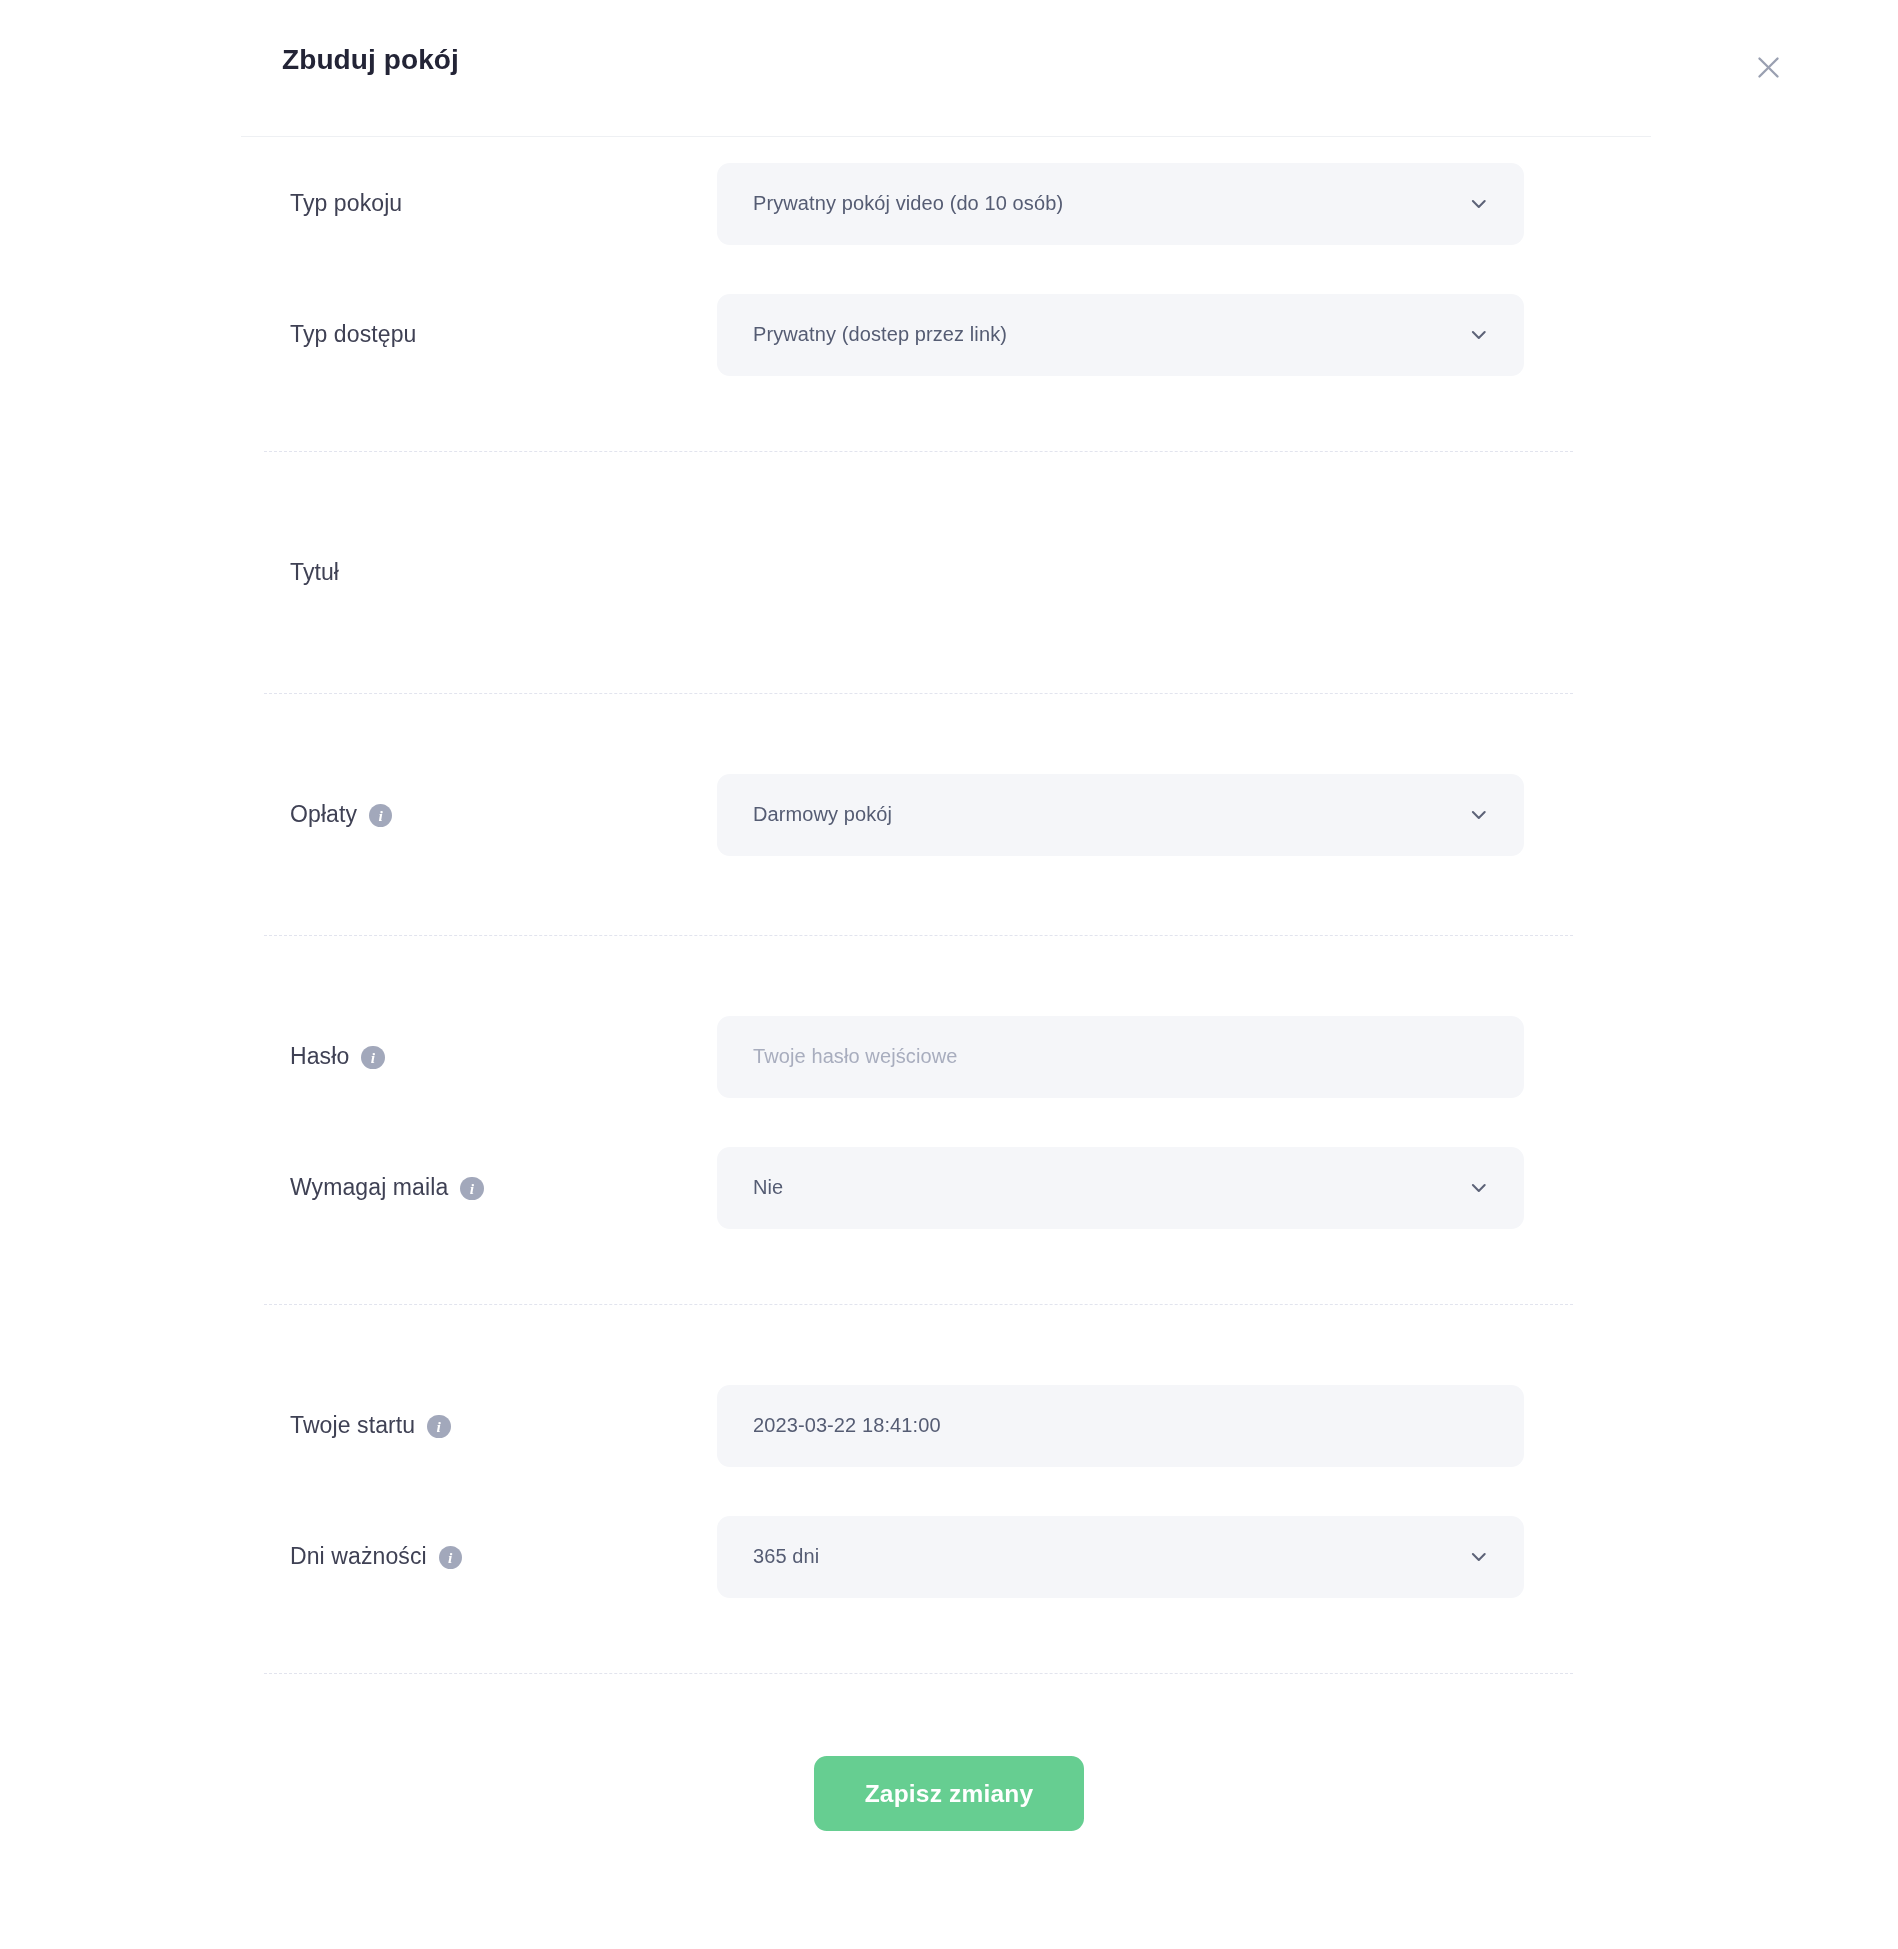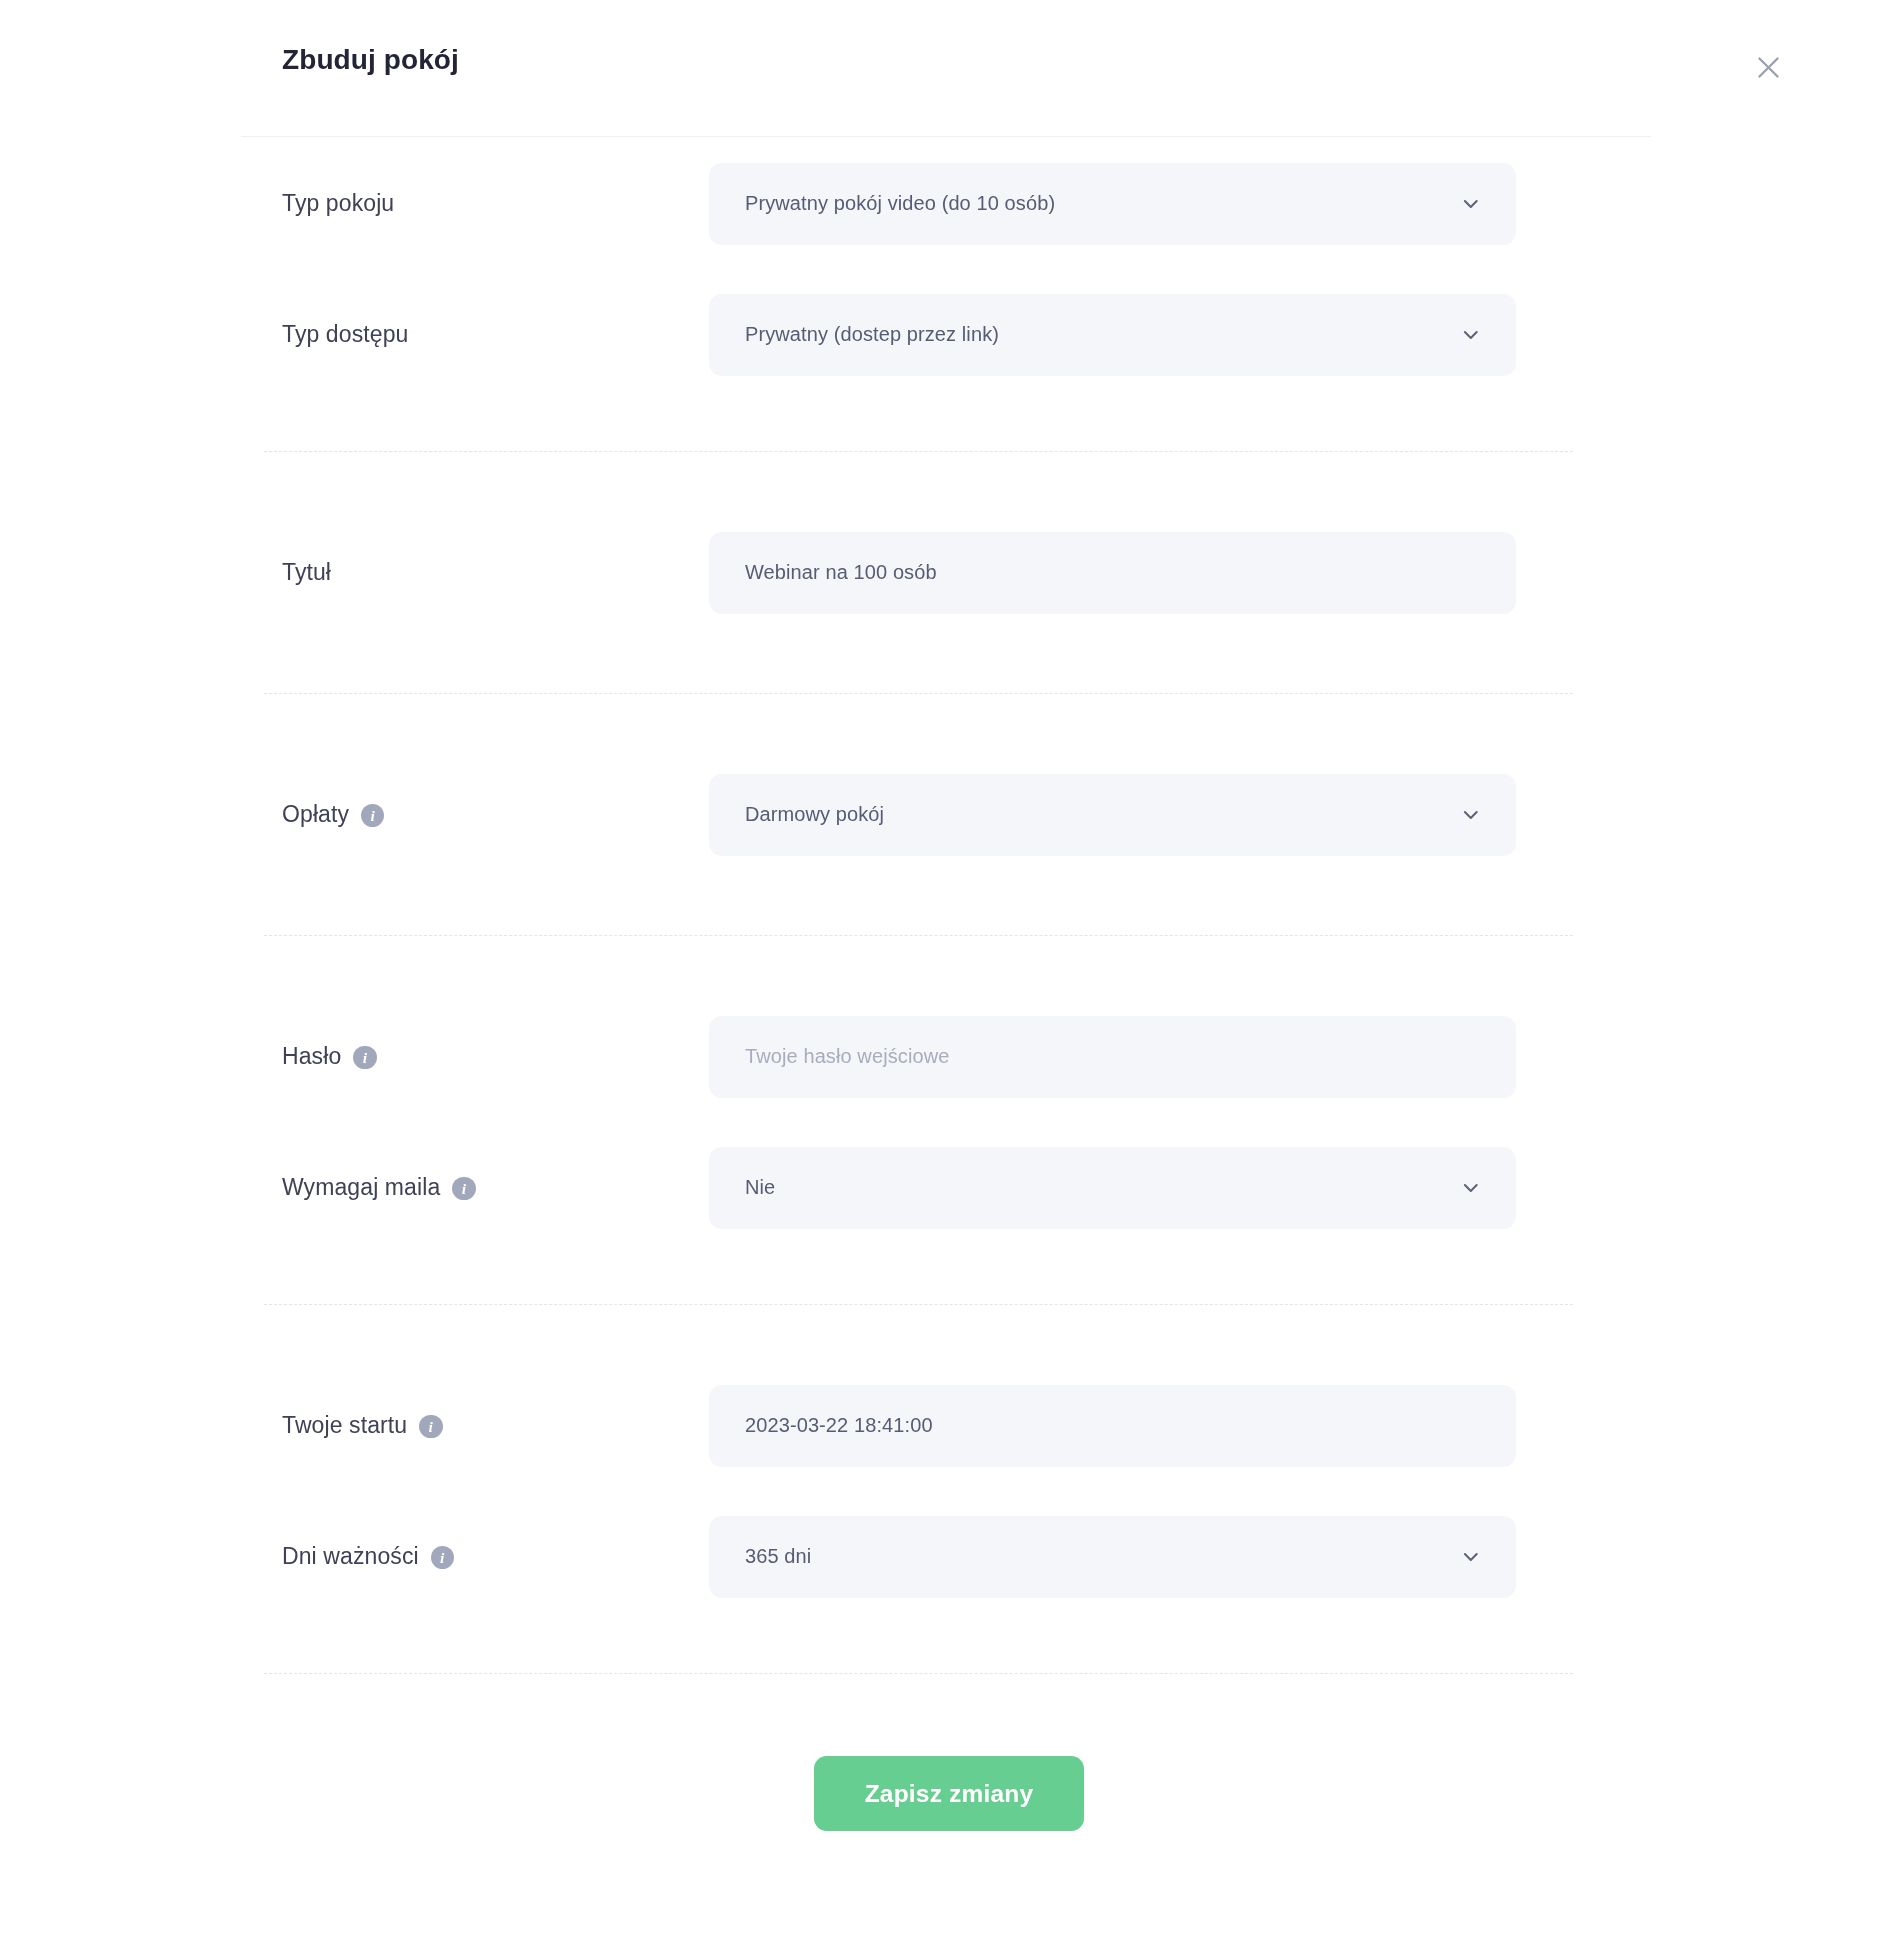--- a/index.html
+++ b/index.html
@@ -74,20 +74,21 @@
   }
 
   .group { padding: 0; }
 
   .field-row {
     display: flex;
     align-items: center;
     height: 127px;
     padding-left: 282px;
     padding-right: 247px;
+    margin-left: 8px;
   }
   .field-row.first-in-group { height: 135px; }
 
   .field-label {
     width: 427px;
     flex: 0 0 427px;
     display: flex;
     align-items: center;
     gap: 11.8px;
     font-size: 23px;
@@ -231,23 +232,20 @@
 
     <div class="gap-before"></div>
     <div class="divider"></div>
     <div class="gap-after"></div>
 
     <div class="group">
       <div class="field-row first-in-group">
         <div class="field-label">
           <span>Tytuł</span>
         </div>
-        <div class="field-control text-input">
-          <span class="field-value">Webinar na 100 osób</span>
-        </div>
       </div>
 
     </div>
 
     <div class="gap-before"></div>
     <div class="divider"></div>
     <div class="gap-after"></div>
 
     <div class="group">
       <div class="field-row first-in-group">

